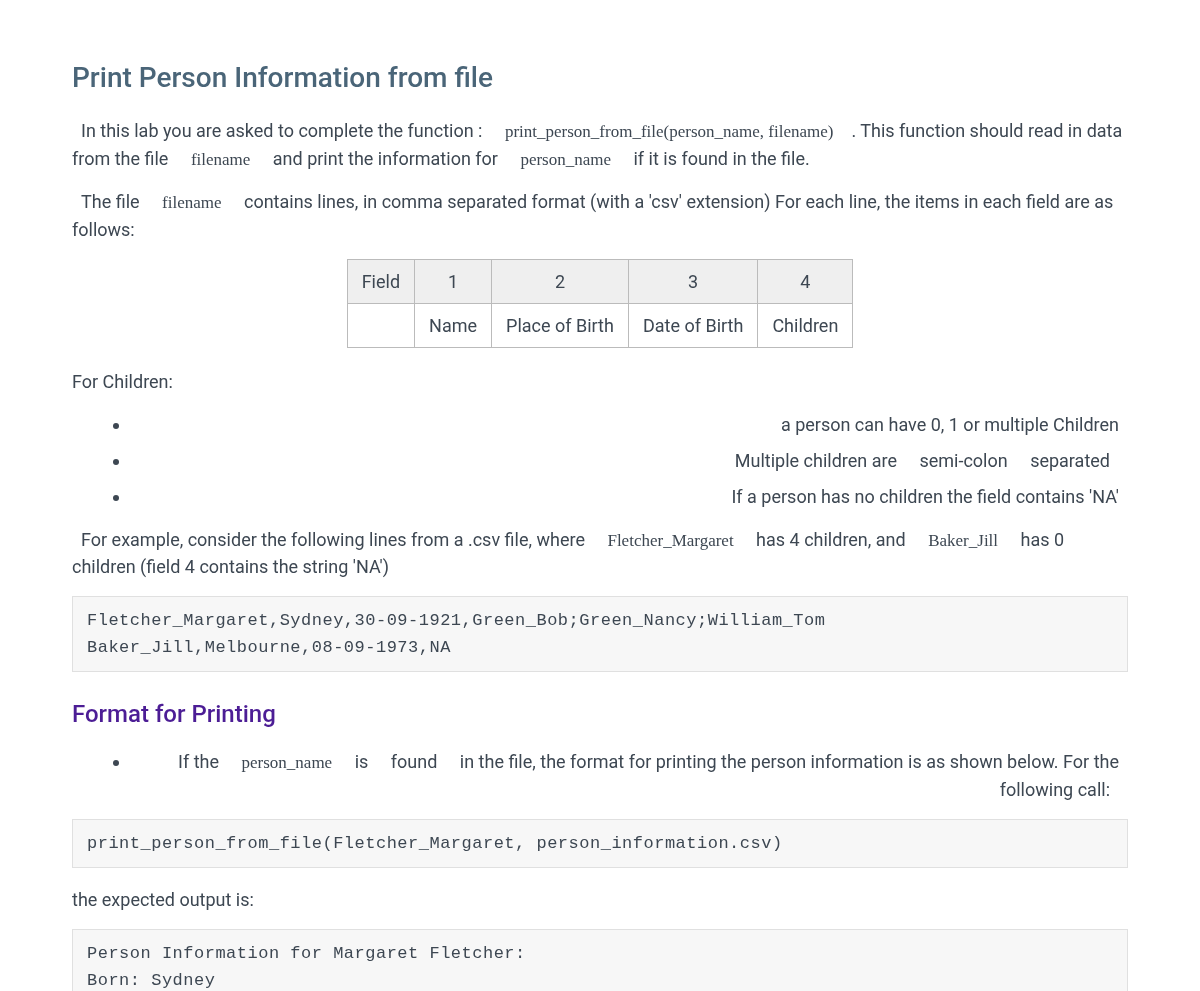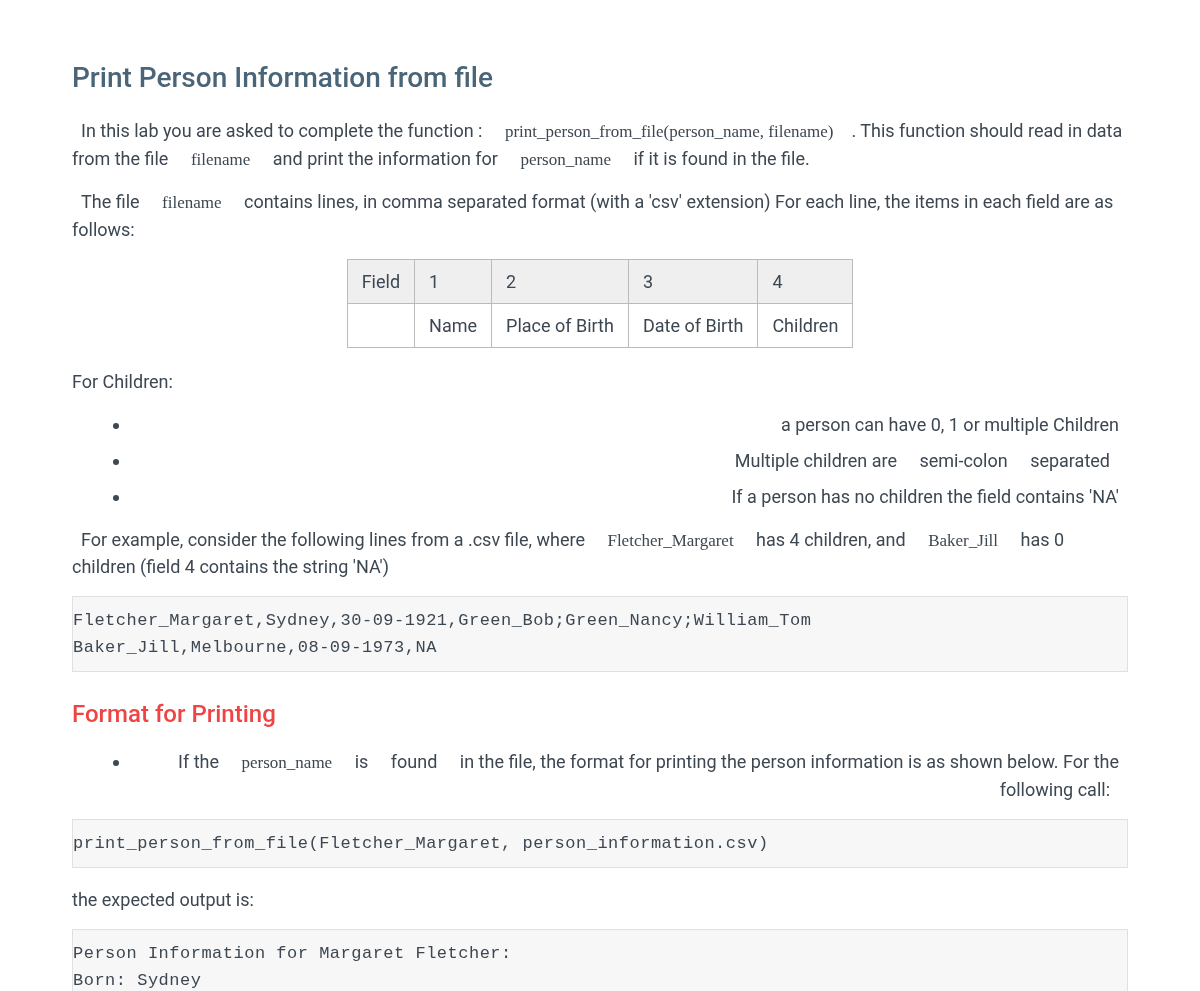--- a/index.html
+++ b/index.html
@@ -17,21 +17,21 @@
     }
     h2 {
       font-size: 28px;
       font-weight: 500;
       color: #4a6578;
       margin-bottom: 18px;
     }
     h3 {
       font-size: 24px;
       font-weight: 500;
-      color: #ef4444;
+      color: #4c1d95;
       margin-top: 24px;
       margin-bottom: 16px;
     }
     p {
       margin-bottom: 16px;
     }
     code {
       font-family: "Courier New", Courier, monospace;
       font-size: 17px;
     }
@@ -39,38 +39,38 @@
       font-family: Liberation Serif, serif;
       font-size: 17px;
     }
     table {
       border-collapse: collapse;
       margin: 0 auto 20px auto;
     }
     table td, table th {
       border: 1px solid #bbb;
       padding: 8px 14px;
-      text-align: left;
+      text-align: center;
       font-weight: normal;
     }
     table tr:first-child td {
       background-color: #efefef;
     }
     ul {
       margin-bottom: 16px;
       padding-left: 50px;
       text-align: right;
     }
     li {
       margin-bottom: 2px;
     }
     pre {
       background-color: #f7f7f7;
       border: 1px solid #e0e0e0;
-      padding: 10px 0;
+      padding: 10px 14px;
       font-family: "Courier New", Courier, monospace;
       font-size: 17px;
       line-height: 1.6;
       margin-bottom: 18px;
       white-space: pre-wrap;
       letter-spacing: 0.5px;
     }
     .bold {
       font-weight: 400;
     }

